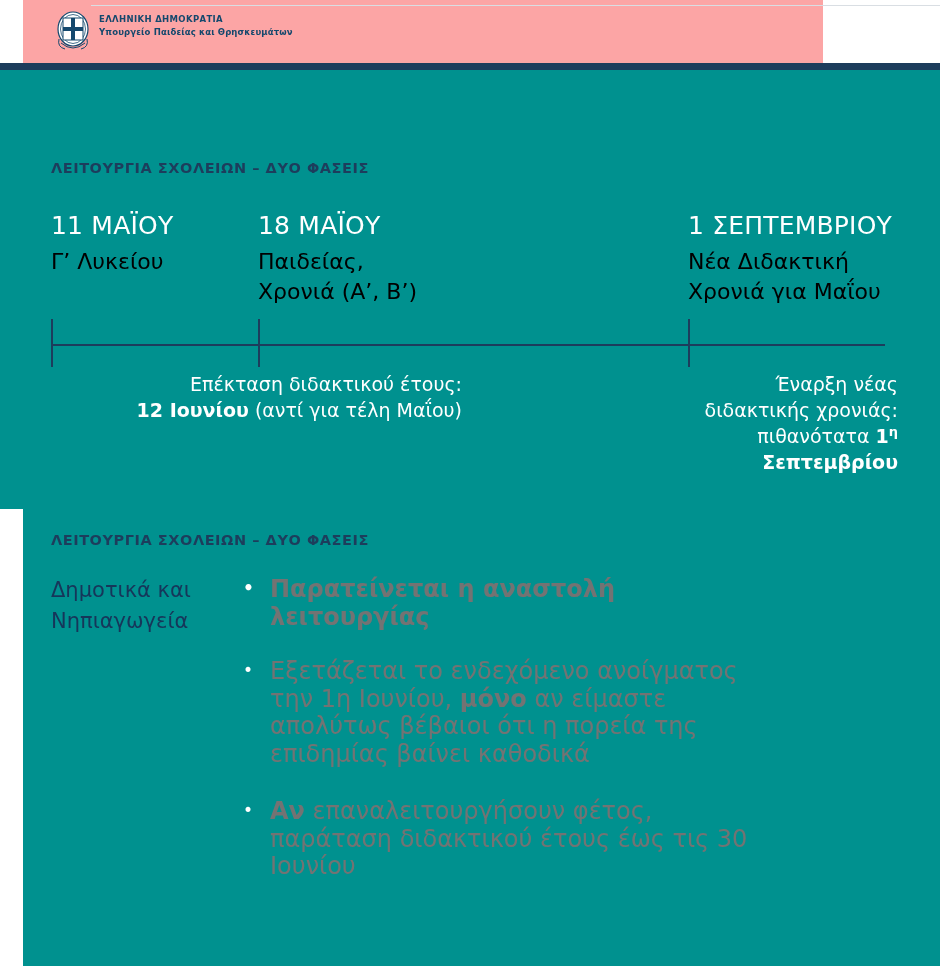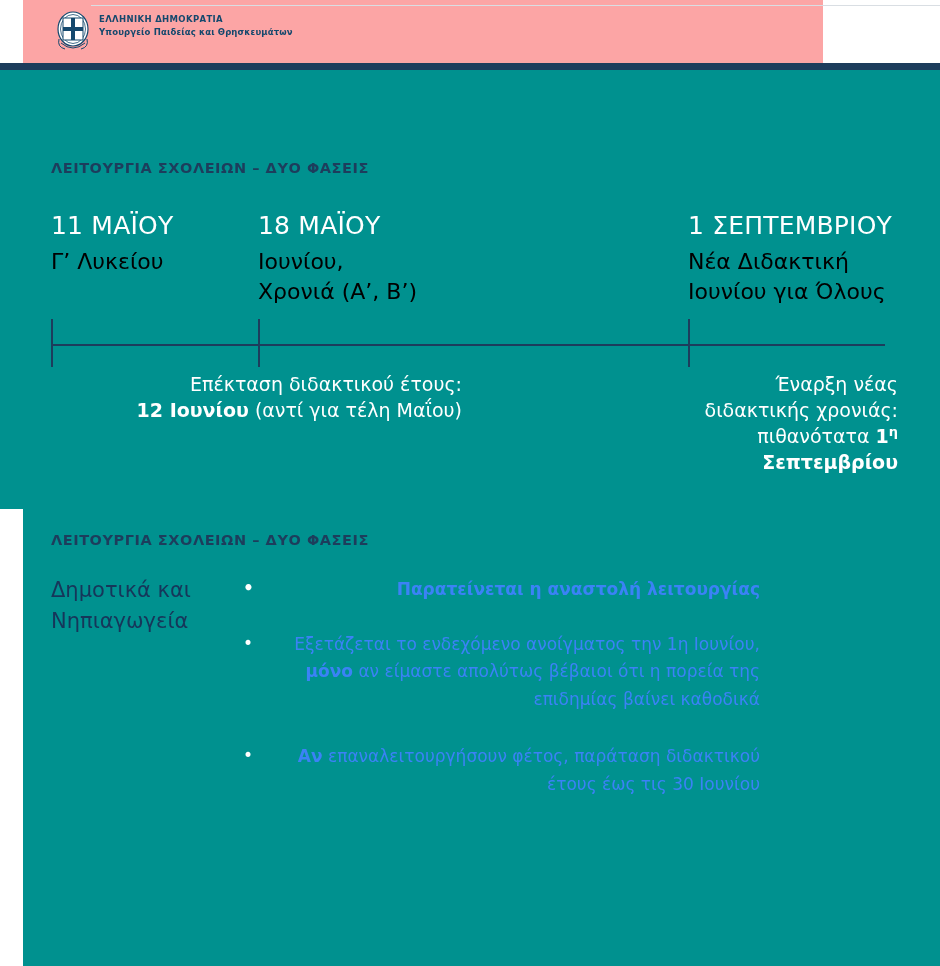--- a/index.html
+++ b/index.html
@@ -166,25 +166,24 @@
     position: absolute;
     left: 240px; top: 576px;
     width: 520px;
     margin: 0;
     padding: 0;
     list-style: none;
   }
   .bullet {
     position: relative;
     padding-left: 30px;
-    color: #3b82f6;
-    font-size: 17px;
+    color: #737373;
+    font-size: 24px;
     line-height: 27.5px;
     margin-bottom: 27px;
-    text-align: right;
   }
   .bullet:before {
     content: "\2022";
     position: absolute;
     left: 3px;
     top: -1px;
     font-size: 17px;
     color: #ffffff;
   }
   .bullet b { font-weight: bold; }
@@ -218,28 +217,28 @@
 
   <div class="sec-head sec-head-1">ΛΕΙΤΟΥΡΓΙΑ ΣΧΟΛΕΙΩΝ – ΔΥΟ ΦΑΣΕΙΣ</div>
 
   <div class="tl-col tl-col-1">
     <div class="tl-date">11 ΜΑΪΟΥ</div>
     <div class="tl-desc">Γ’ Λυκείου</div>
   </div>
 
   <div class="tl-col tl-col-2">
     <div class="tl-date">18 ΜΑΪΟΥ</div>
-    <div class="tl-desc">Ιουνίου,</div>
+    <div class="tl-desc">Παιδείας,</div>
     <div class="tl-desc" style="margin-top:0">Χρονιά (Α’, Β’)</div>
   </div>
 
   <div class="tl-col tl-col-3">
     <div class="tl-date">1 ΣΕΠΤΕΜΒΡΙΟΥ</div>
     <div class="tl-desc">Νέα Διδακτική</div>
-    <div class="tl-desc" style="margin-top:0">Ιουνίου για Όλους</div>
+    <div class="tl-desc" style="margin-top:0">Χρονιά για Μαΐου</div>
   </div>
 
   <div class="tl-axis"></div>
   <div class="tl-tick tick-1"></div>
   <div class="tl-tick tick-2"></div>
   <div class="tl-tick tick-3"></div>
 
   <div class="note note-left">
     <span>Επέκταση διδακτικού έτους:</span><br>
     <b>12 Ιουνίου</b><span> (αντί για τέλη Μαΐου)</span>

